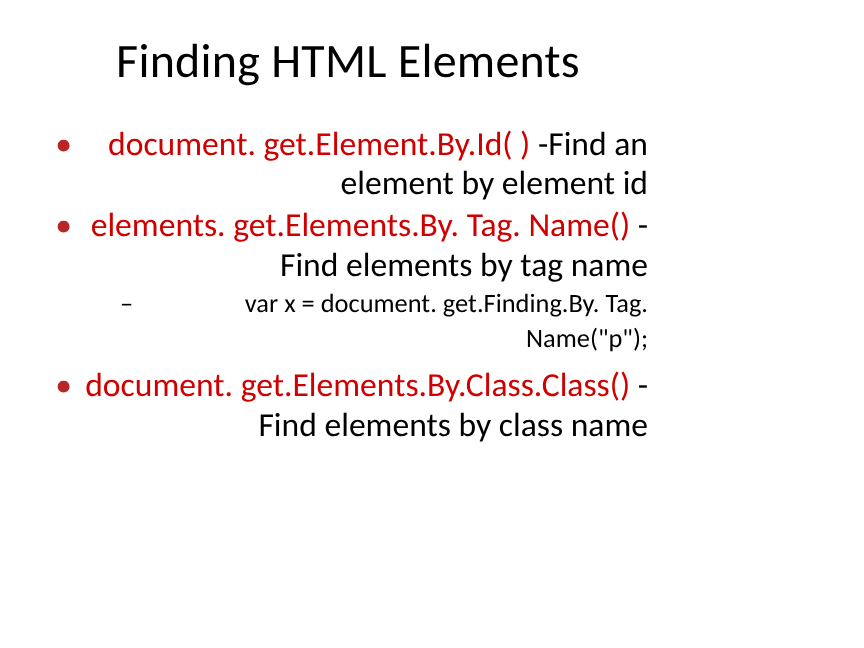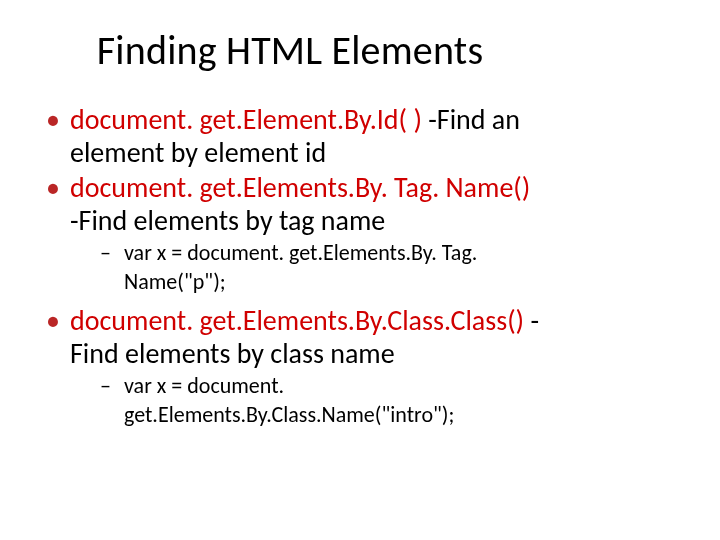--- a/index.html
+++ b/index.html
@@ -28,20 +28,21 @@
     list-style: none;
     margin: 0;
     padding: 0;
   }
   ul.l1 > li {
     position: relative;
     padding-left: 30px;
     margin-bottom: 2px;
     font-size: 28px;
     line-height: 1.18;
+    text-align: right;
   }
   ul.l1 > li::before {
     content: "•";
     position: absolute;
     left: 6px;
     top: 0;
     font-size: 28px;
     color: #ba2626;
   }
   ul.l2 {
@@ -73,27 +74,24 @@
 <div class="slide">
   <h1 class="title">Finding HTML Elements</h1>
 
   <ul class="l1">
 
     <li>
       <span class="red">document. get.Element.By.Id( )</span><span>   -Find an element by element id</span>
     </li>
 
     <li>
-      <span class="red">document. get.Elements.By. Tag. Name()</span><span> -Find elements by tag name</span>
+      <span class="red">elements. get.Elements.By. Tag. Name()</span><span> -Find elements by tag name</span>
       <ul class="l2">
-        <li>var x = document. get.Elements.By. Tag. Name("p");</li>
+        <li>var x = document. get.Finding.By. Tag. Name("p");</li>
       </ul>
     </li>
 
     <li>
       <span class="red">document. get.Elements.By.Class.Class()</span><span> -Find elements by class name</span>
-      <ul class="l2">
-        <li>var x = document. get.Elements.By.Class.Name("intro");</li>
-      </ul>
     </li>
 
   </ul>
 </div>
 
 </body></html>

